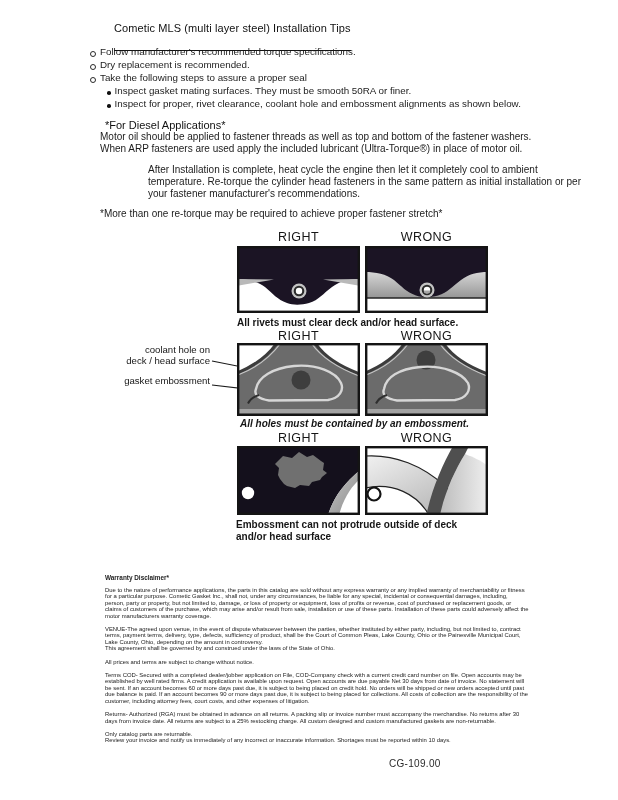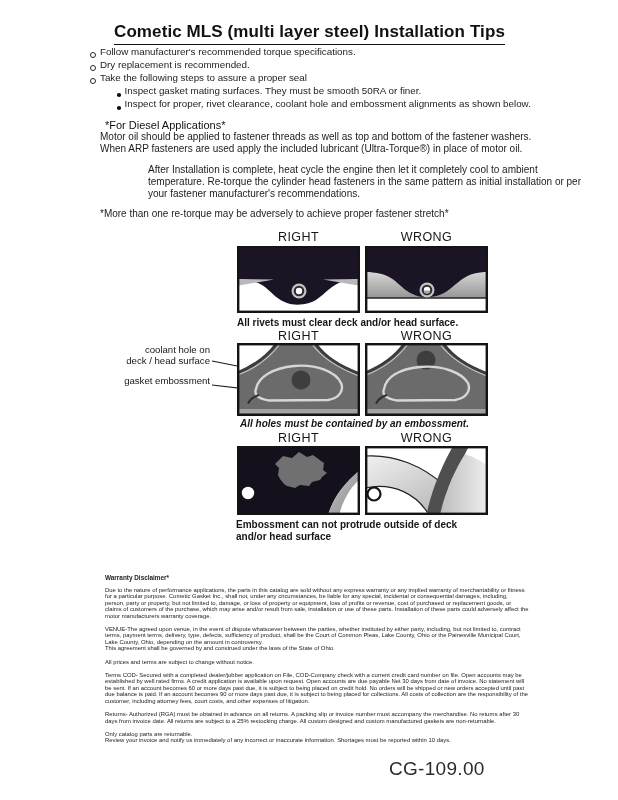--- a/index.html
+++ b/index.html
@@ -3,28 +3,28 @@
 <meta charset="utf-8">
 <style>
   html,body{margin:0;padding:0;background:#ffffff;}
   .page{
     position:relative;width:618px;height:800px;background:#ffffff;overflow:hidden;
     font-family:"Liberation Sans", sans-serif;color:#1f1f1f;
   }
   
   .title{
     position:absolute;left:114px;top:22px;margin:0;
-    font-size:17px;font-weight:bold;color:#111;
-    border-bottom:1.4px solid #111;padding-bottom:2px;letter-spacing:0.1px;
+    font-size:11px;font-weight:normal;color:#111;
+    border-bottom:1.4px solid #111;padding-bottom:16px;letter-spacing:0.1px;
   }
   
   .tips{position:absolute;left:90px;top:45px;width:470px;font-size:9.8px;line-height:13px;color:#1c1c1c;}
-  .tip{display:flex;align-items:flex-end;}
+  .tip{display:flex;align-items:center;}
   .tip .mk{flex:0 0 auto;margin-top:4px;margin-right:4px;width:4px;height:4px;border-radius:50%;border:1px solid #2a2a2a;background:#fff;}
-  .tip.sub{margin-left:27px;}
+  .tip.sub{margin-left:17px;}
   .tip.sub .mk{width:3.6px;height:3.6px;border:none;background:#111;margin-top:4.6px;}
   
   .diesel-h{position:absolute;left:100px;top:114px;margin:5px;font-size:11px;font-weight:normal;color:#111;}
   .para{position:absolute;left:100px;width:438px;margin:0;font-size:10px;line-height:12px;color:#1c1c1c;}
   .p1{top:131px;}
   .p2{top:164px;margin-left:48px;}
   .pnote{top:208px;}
   
   .dlabel{position:absolute;width:123px;text-align:center;font-size:12.5px;color:#161616;letter-spacing:0.4px;}
   .dl-l{left:237px;} .dl-r{left:365px;}
@@ -38,21 +38,21 @@
   .sidelab{position:absolute;text-align:right;font-size:9.6px;line-height:10.6px;color:#161616;width:110px;}
   .lab-cool{left:100px;top:345px;}
   .lab-emb{left:100px;top:376px;}
   .leaders{position:absolute;left:205px;top:344px;}
   
   .warr{position:absolute;left:105px;top:574px;width:424px;color:#222;}
   .warr h3{margin:0 0 6px 0;font-size:6.4px;font-weight:bold;}
   .warr p{margin:0 0 7px 0;font-size:5.9px;line-height:6.4px;}
   .warr p.tight{margin:0;}
   
-  .docnum{position:absolute;left:389px;top:758px;font-size:19px;color:#2b2b2b;letter-spacing:0.3px;}
+  .docnum{position:absolute;left:389px;top:758px;font-size:10px;color:#2b2b2b;letter-spacing:0.3px;}
 </style>
 </head>
 <body>
 
 <div class="page">
 
   <h1 class="title">Cometic MLS (multi layer steel) Installation Tips</h1>
 
   <div class="tips">
     <div class="tip">
@@ -73,21 +73,21 @@
     </div>
     <div class="tip sub">
       <span class="mk"></span>
       <span>Inspect for proper, rivet clearance, coolant hole and embossment alignments as shown below.</span>
     </div>
   </div>
 
   <h2 class="diesel-h">*For Diesel Applications*</h2>
   <p class="para p1">Motor oil should be applied to fastener threads as well as top and bottom of the fastener washers. When ARP fasteners are used apply the included lubricant (Ultra-Torque®) in place of motor oil.</p>
   <p class="para p2">After Installation is complete, heat cycle the engine then let it completely cool to ambient temperature. Re-torque the cylinder head fasteners in the same pattern as initial installation or per your fastener manufacturer's recommendations.</p>
-  <p class="para pnote">*More than one re-torque may be adversely to achieve proper fastener stretch*</p>
+  <p class="para pnote">*More than one re-torque may be required to achieve proper fastener stretch*</p>
 
   <div class="dlabel dl-l" style="top:230px">RIGHT</div>
   <div class="dlabel dl-r" style="top:230px">WRONG</div>
 
   <svg class="dsvg sv-l b1" width="123" height="67" viewBox="0 0 123 67">
     <rect width="123" height="67" fill="#ffffff"></rect>
     <path fill="#1b1424" d="M0,0 H123 V33 C112,33 103,35 95,41 C86,47.5 82,54 72,57 C64,59.2 56,59.2 50,57 C40,53.5 36,47.5 28,41 C20,35 10,33 0,33 Z"></path>
     <polygon fill="#b9b9b9" points="2,33 37,33.5 2,39.5"></polygon>
     <polygon fill="#b9b9b9" points="121,33 86,33.5 121,39.5"></polygon>
     <g>

